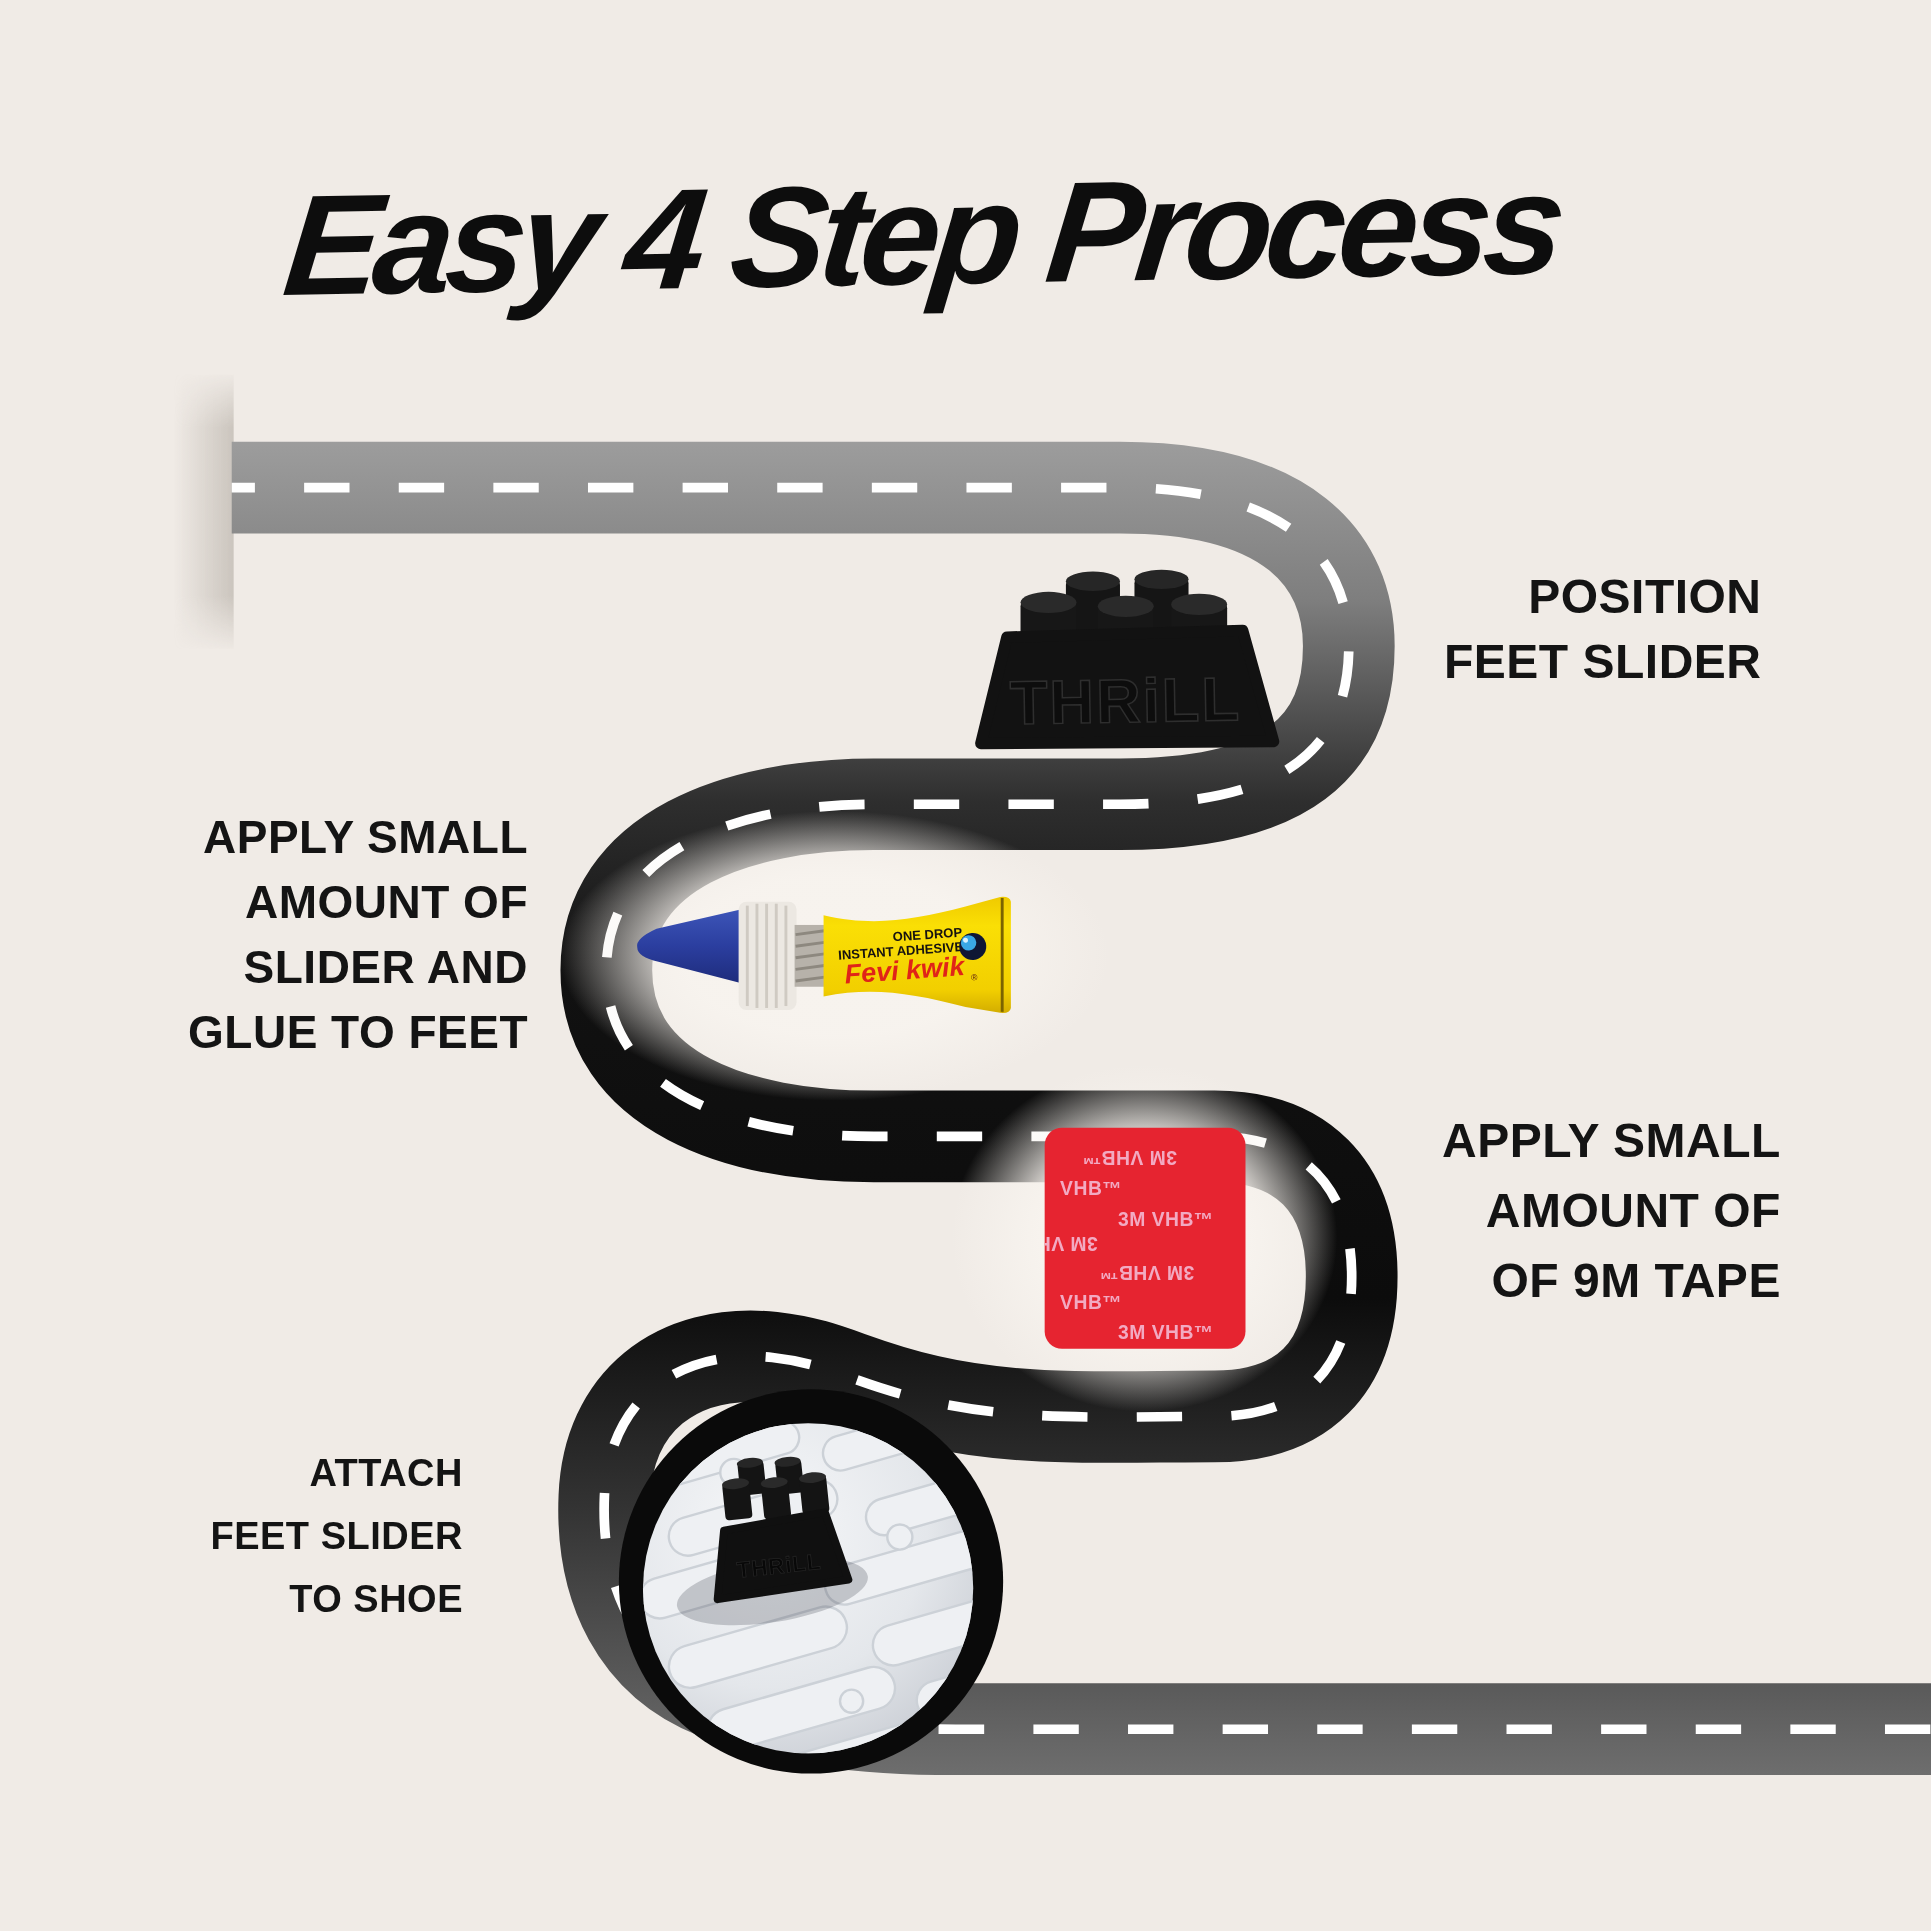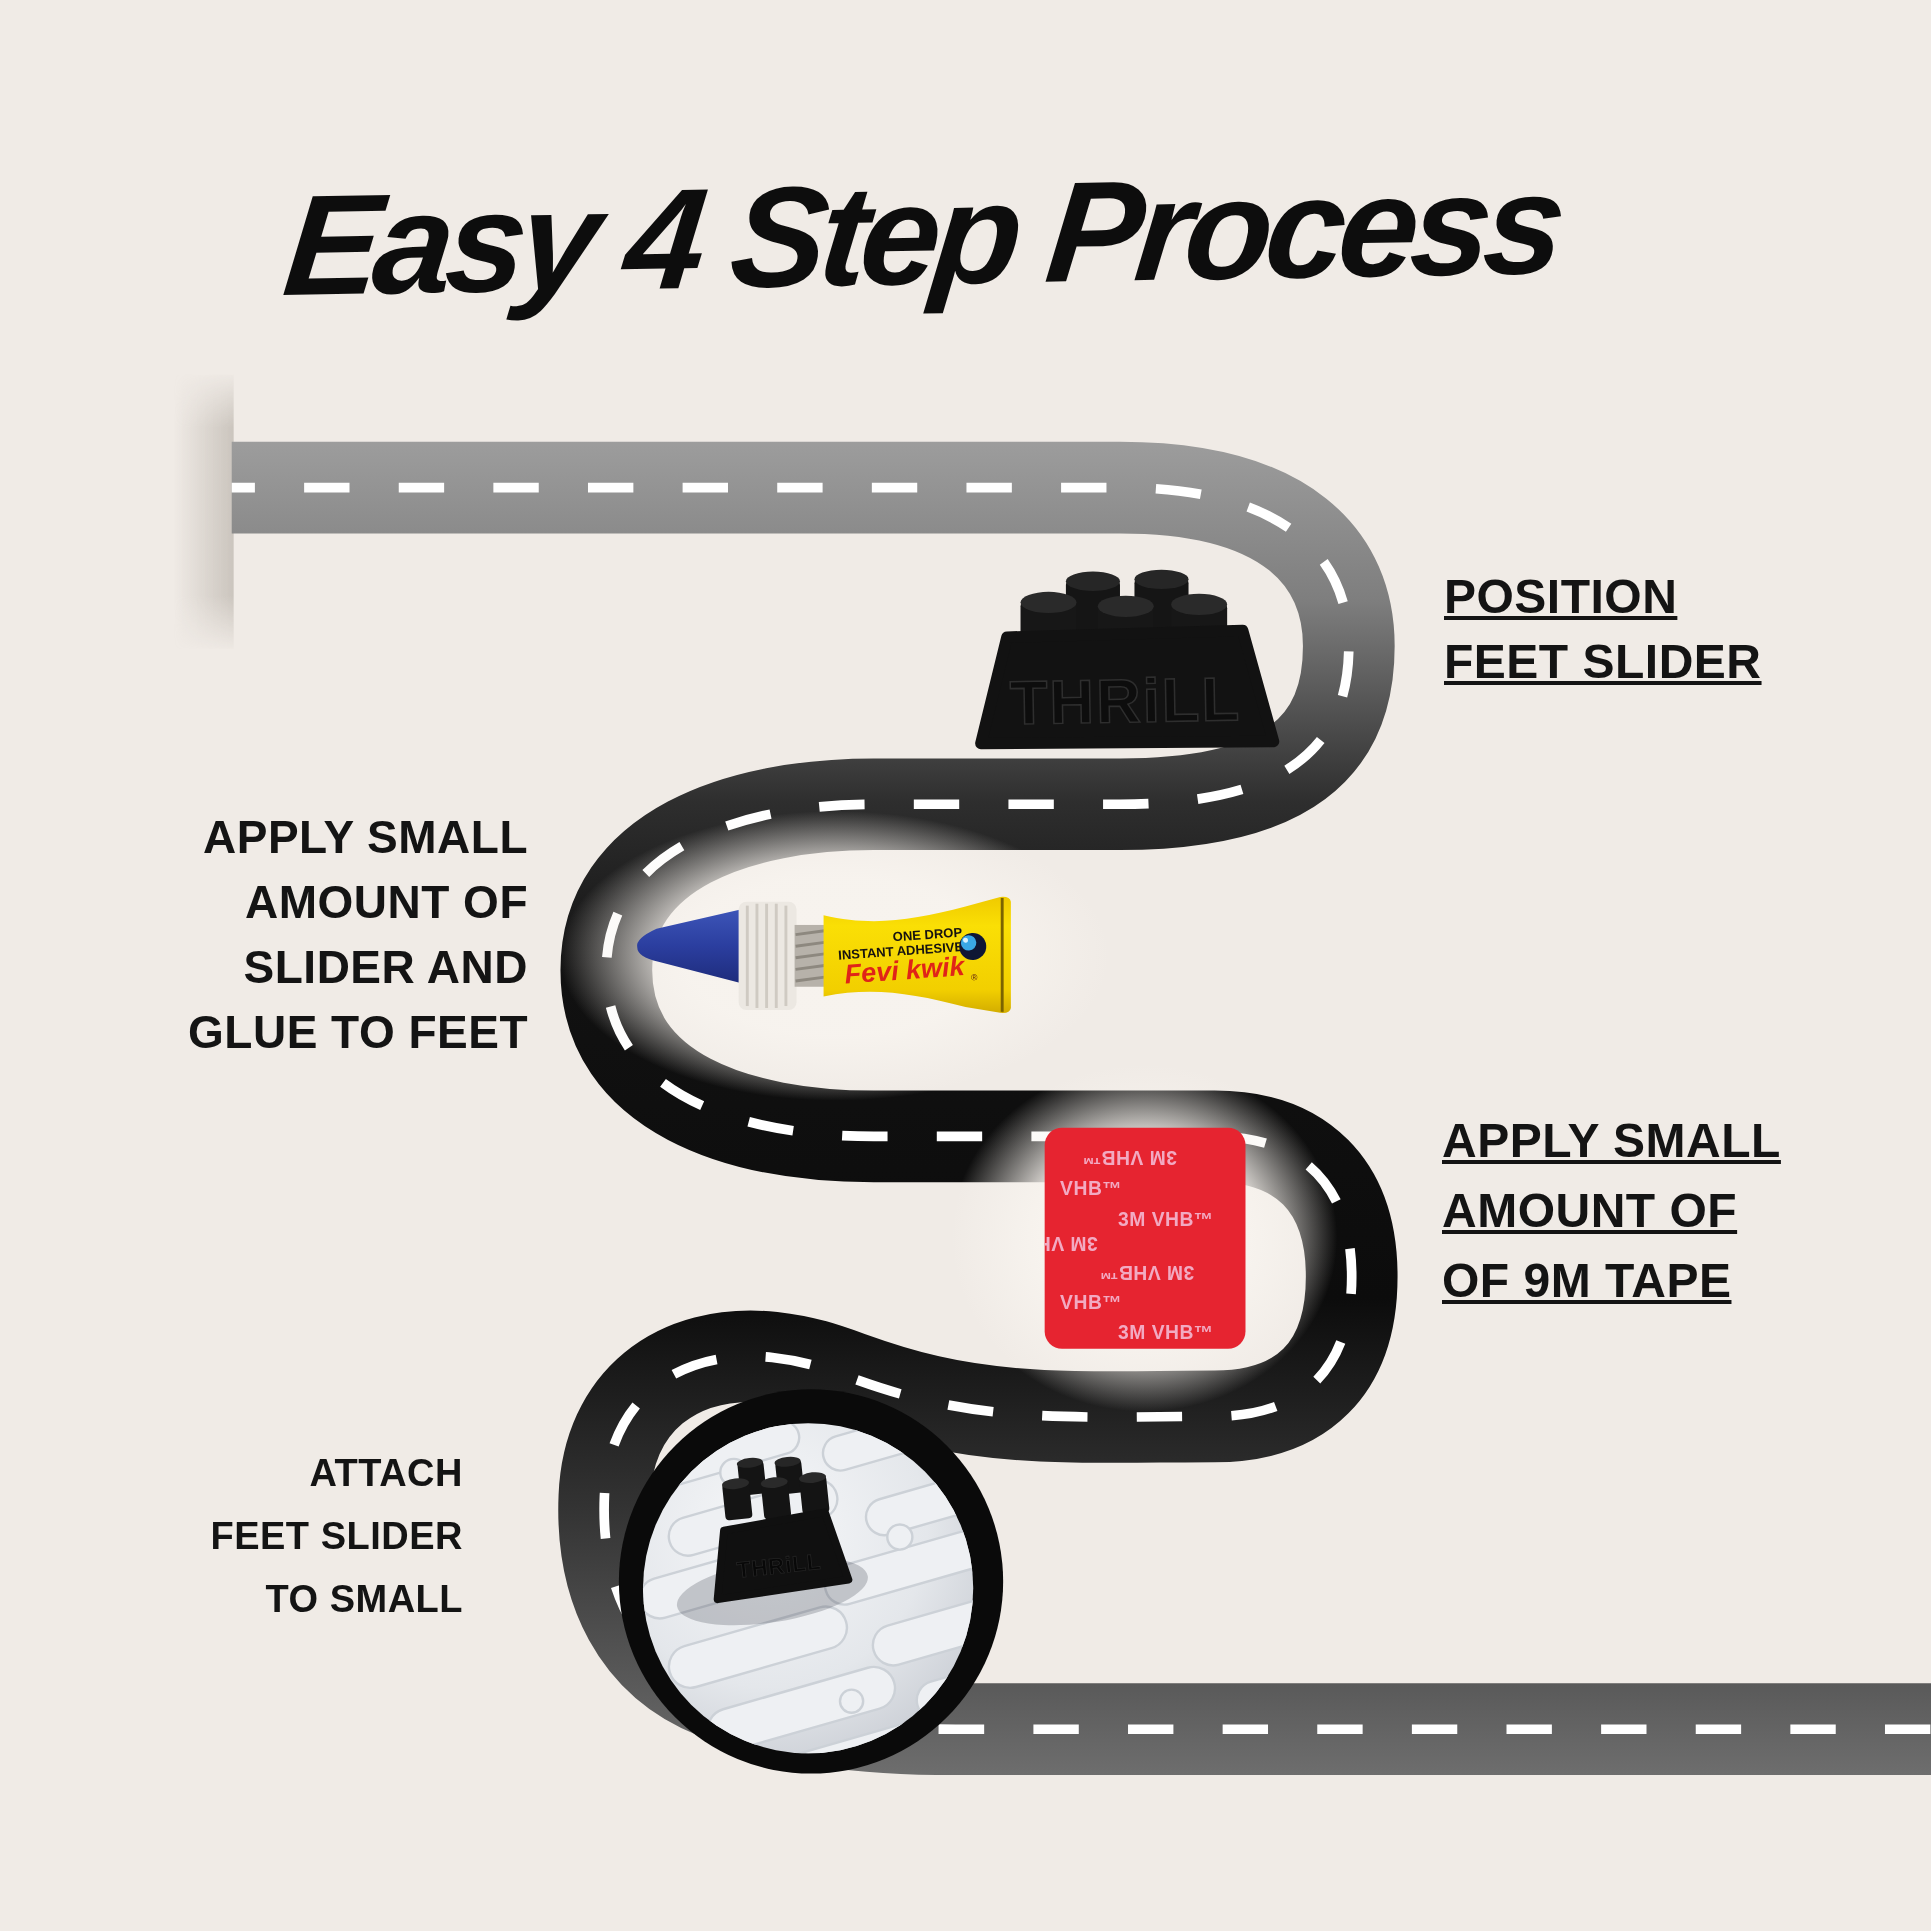--- a/index.html
+++ b/index.html
@@ -6,21 +6,21 @@
   body{width:1931px;height:1931px;overflow:hidden;background:#f0ebe6;
        font-family:"Liberation Sans", sans-serif;}
   #canvas{position:relative;width:1931px;height:1931px;background:#f0ebe6;}
   #roadsvg{position:absolute;left:0;top:0;}
   .title{position:absolute;left:922px;top:153px;transform:translateX(-50%) skewX(-7deg) rotate(-1deg);
          font-size:143px;font-weight:900;font-style:italic;letter-spacing:-6.8px;
          color:#0d0d0d;white-space:nowrap;}
   .step{position:absolute;font-weight:800;color:#141414;letter-spacing:0.5px;white-space:nowrap;}
   .step div{display:block;}
   .step-right{text-align:right;}
-  .step-left{text-align:left;text-decoration:underline;}
+  .step-left{text-align:right;}
   #step1{left:1444px;top:564px;font-size:48px;line-height:65px;}
   #step2{right:1403px;top:805px;font-size:46px;line-height:65px;}
   #step3{left:1442px;top:1106px;font-size:48px;line-height:70px;}
   #step4{right:1468px;top:1442px;font-size:38px;line-height:63px;}
 </style>
 </head>
 <body>
 
 <div id="canvas">
 
@@ -244,17 +244,17 @@
 
 <div id="step3" class="step step-left">
   <div>APPLY SMALL</div>
   <div>AMOUNT OF</div>
   <div>OF 9M TAPE</div>
 </div>
 
 <div id="step4" class="step step-right">
   <div>ATTACH</div>
   <div>FEET SLIDER</div>
-  <div>TO SMALL</div>
+  <div>TO SHOE</div>
 </div>
 
 </div>
 
 
 </body></html>

